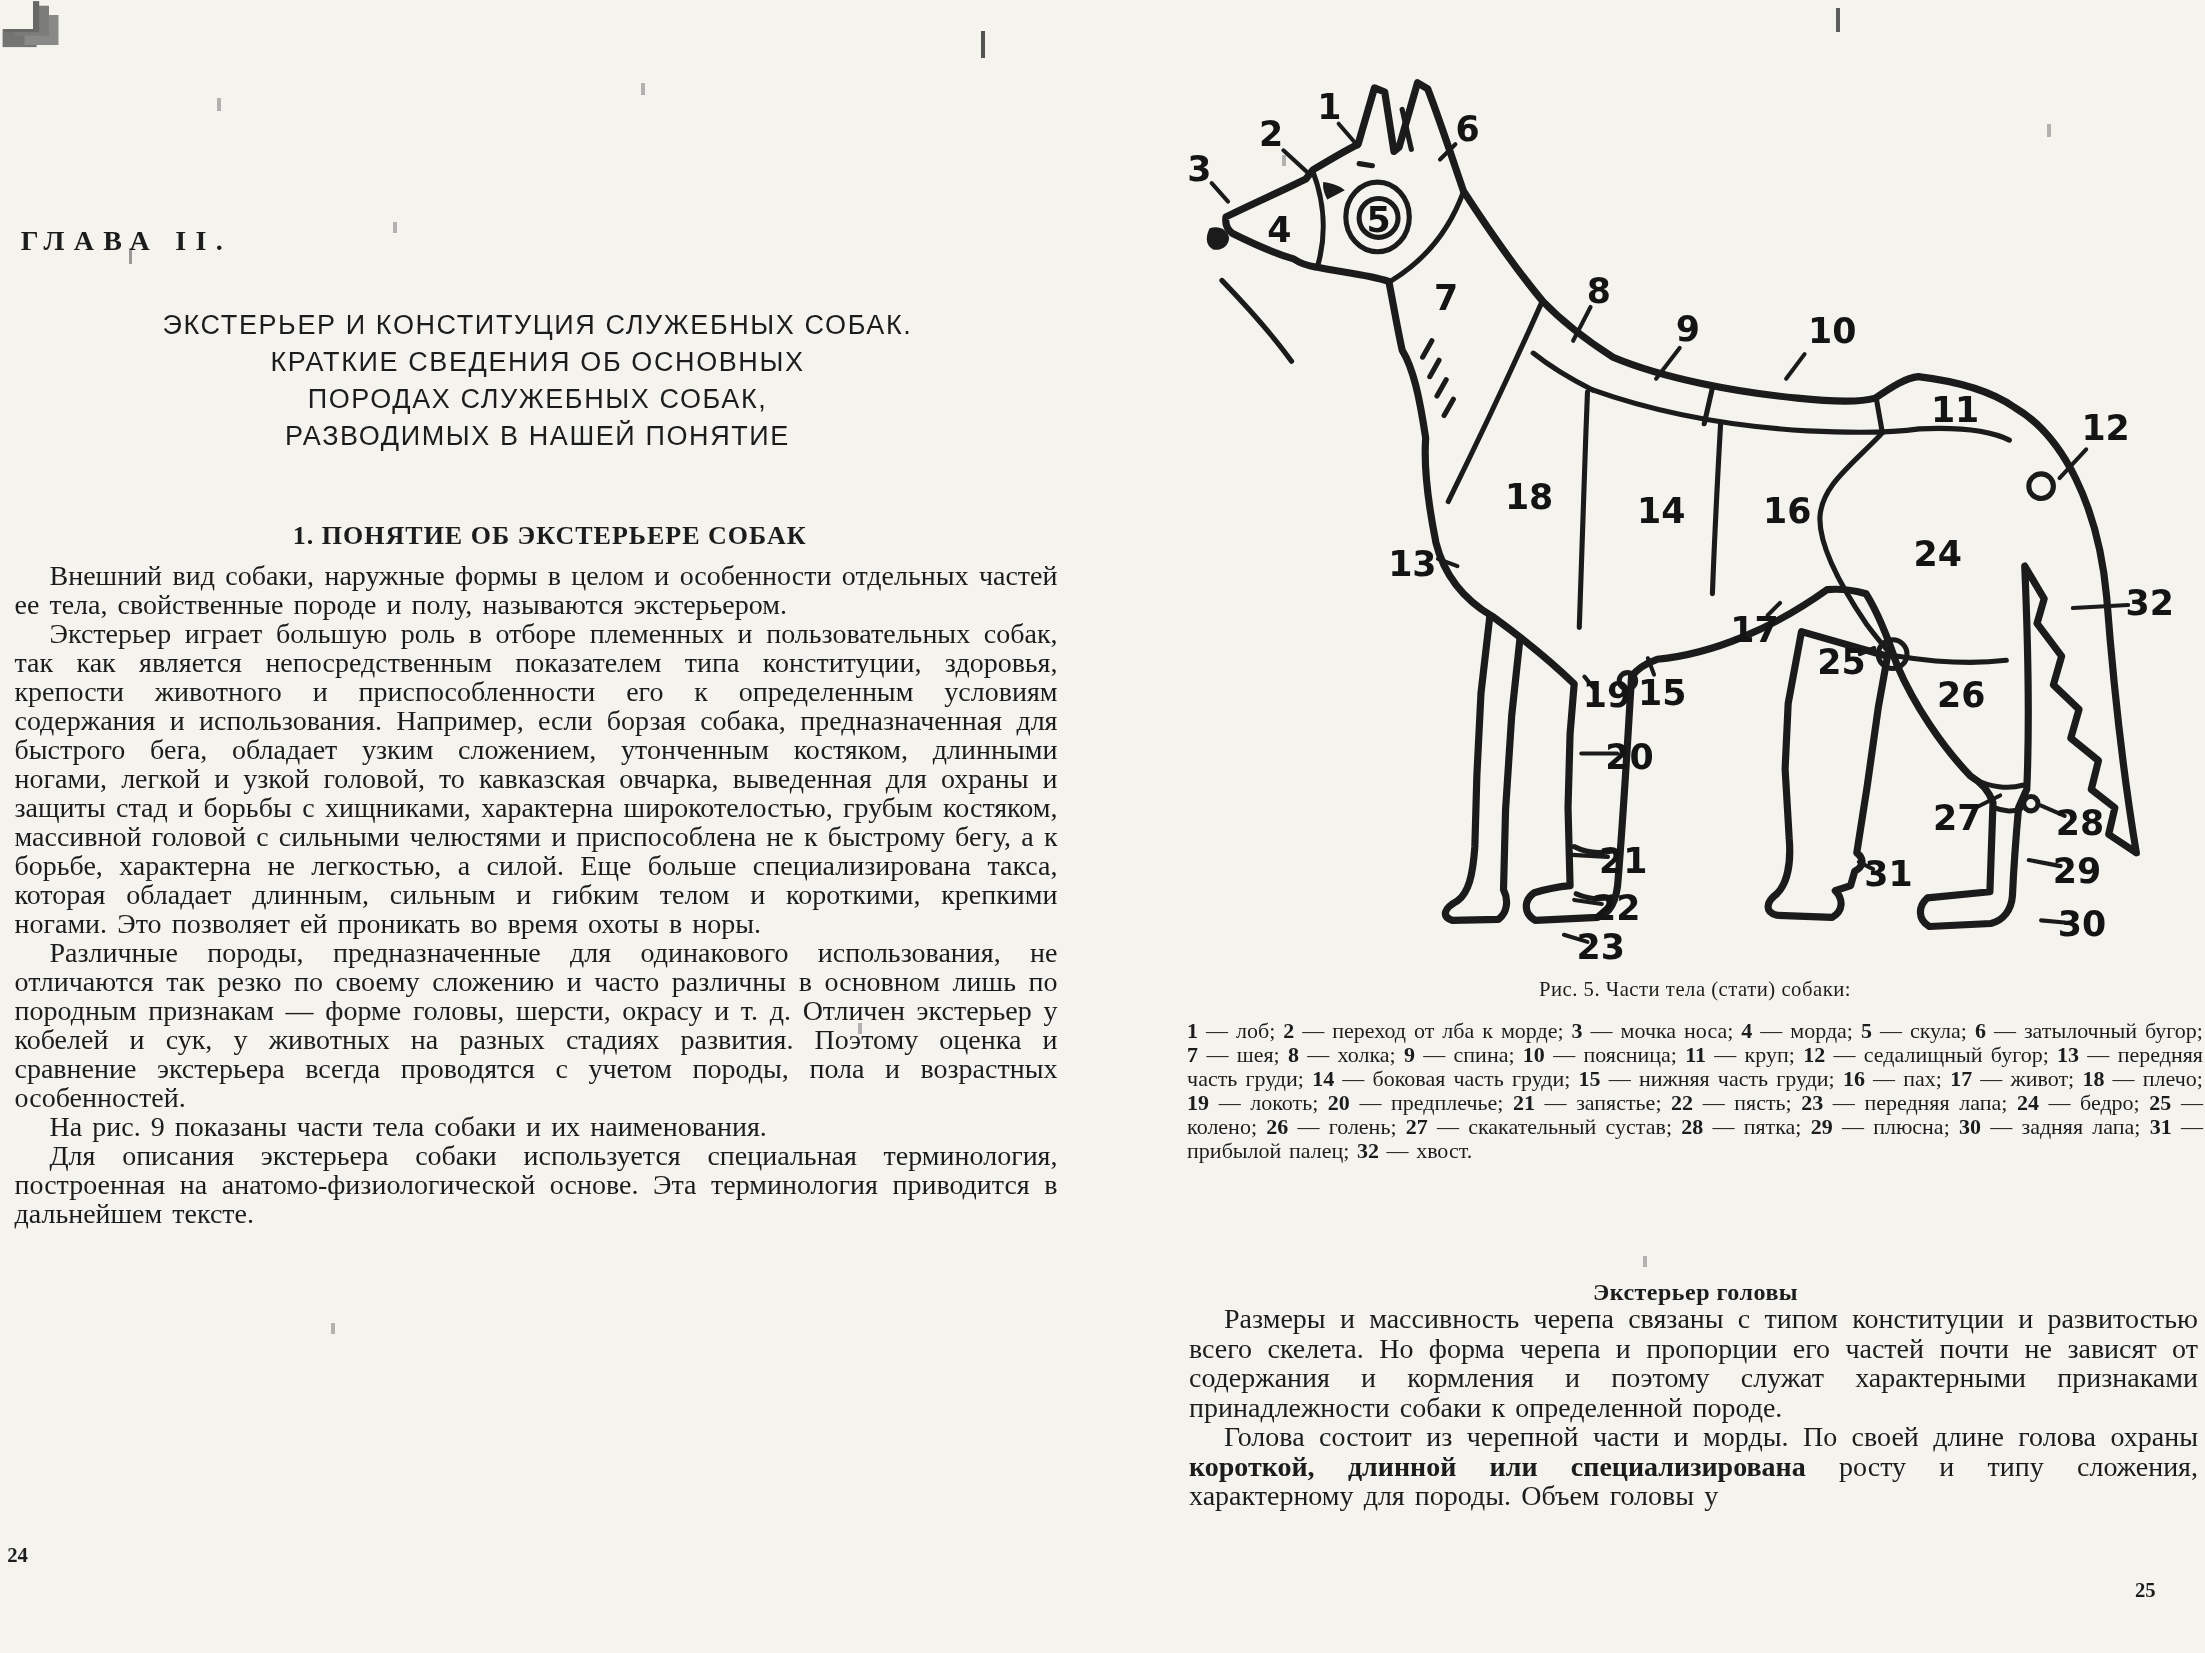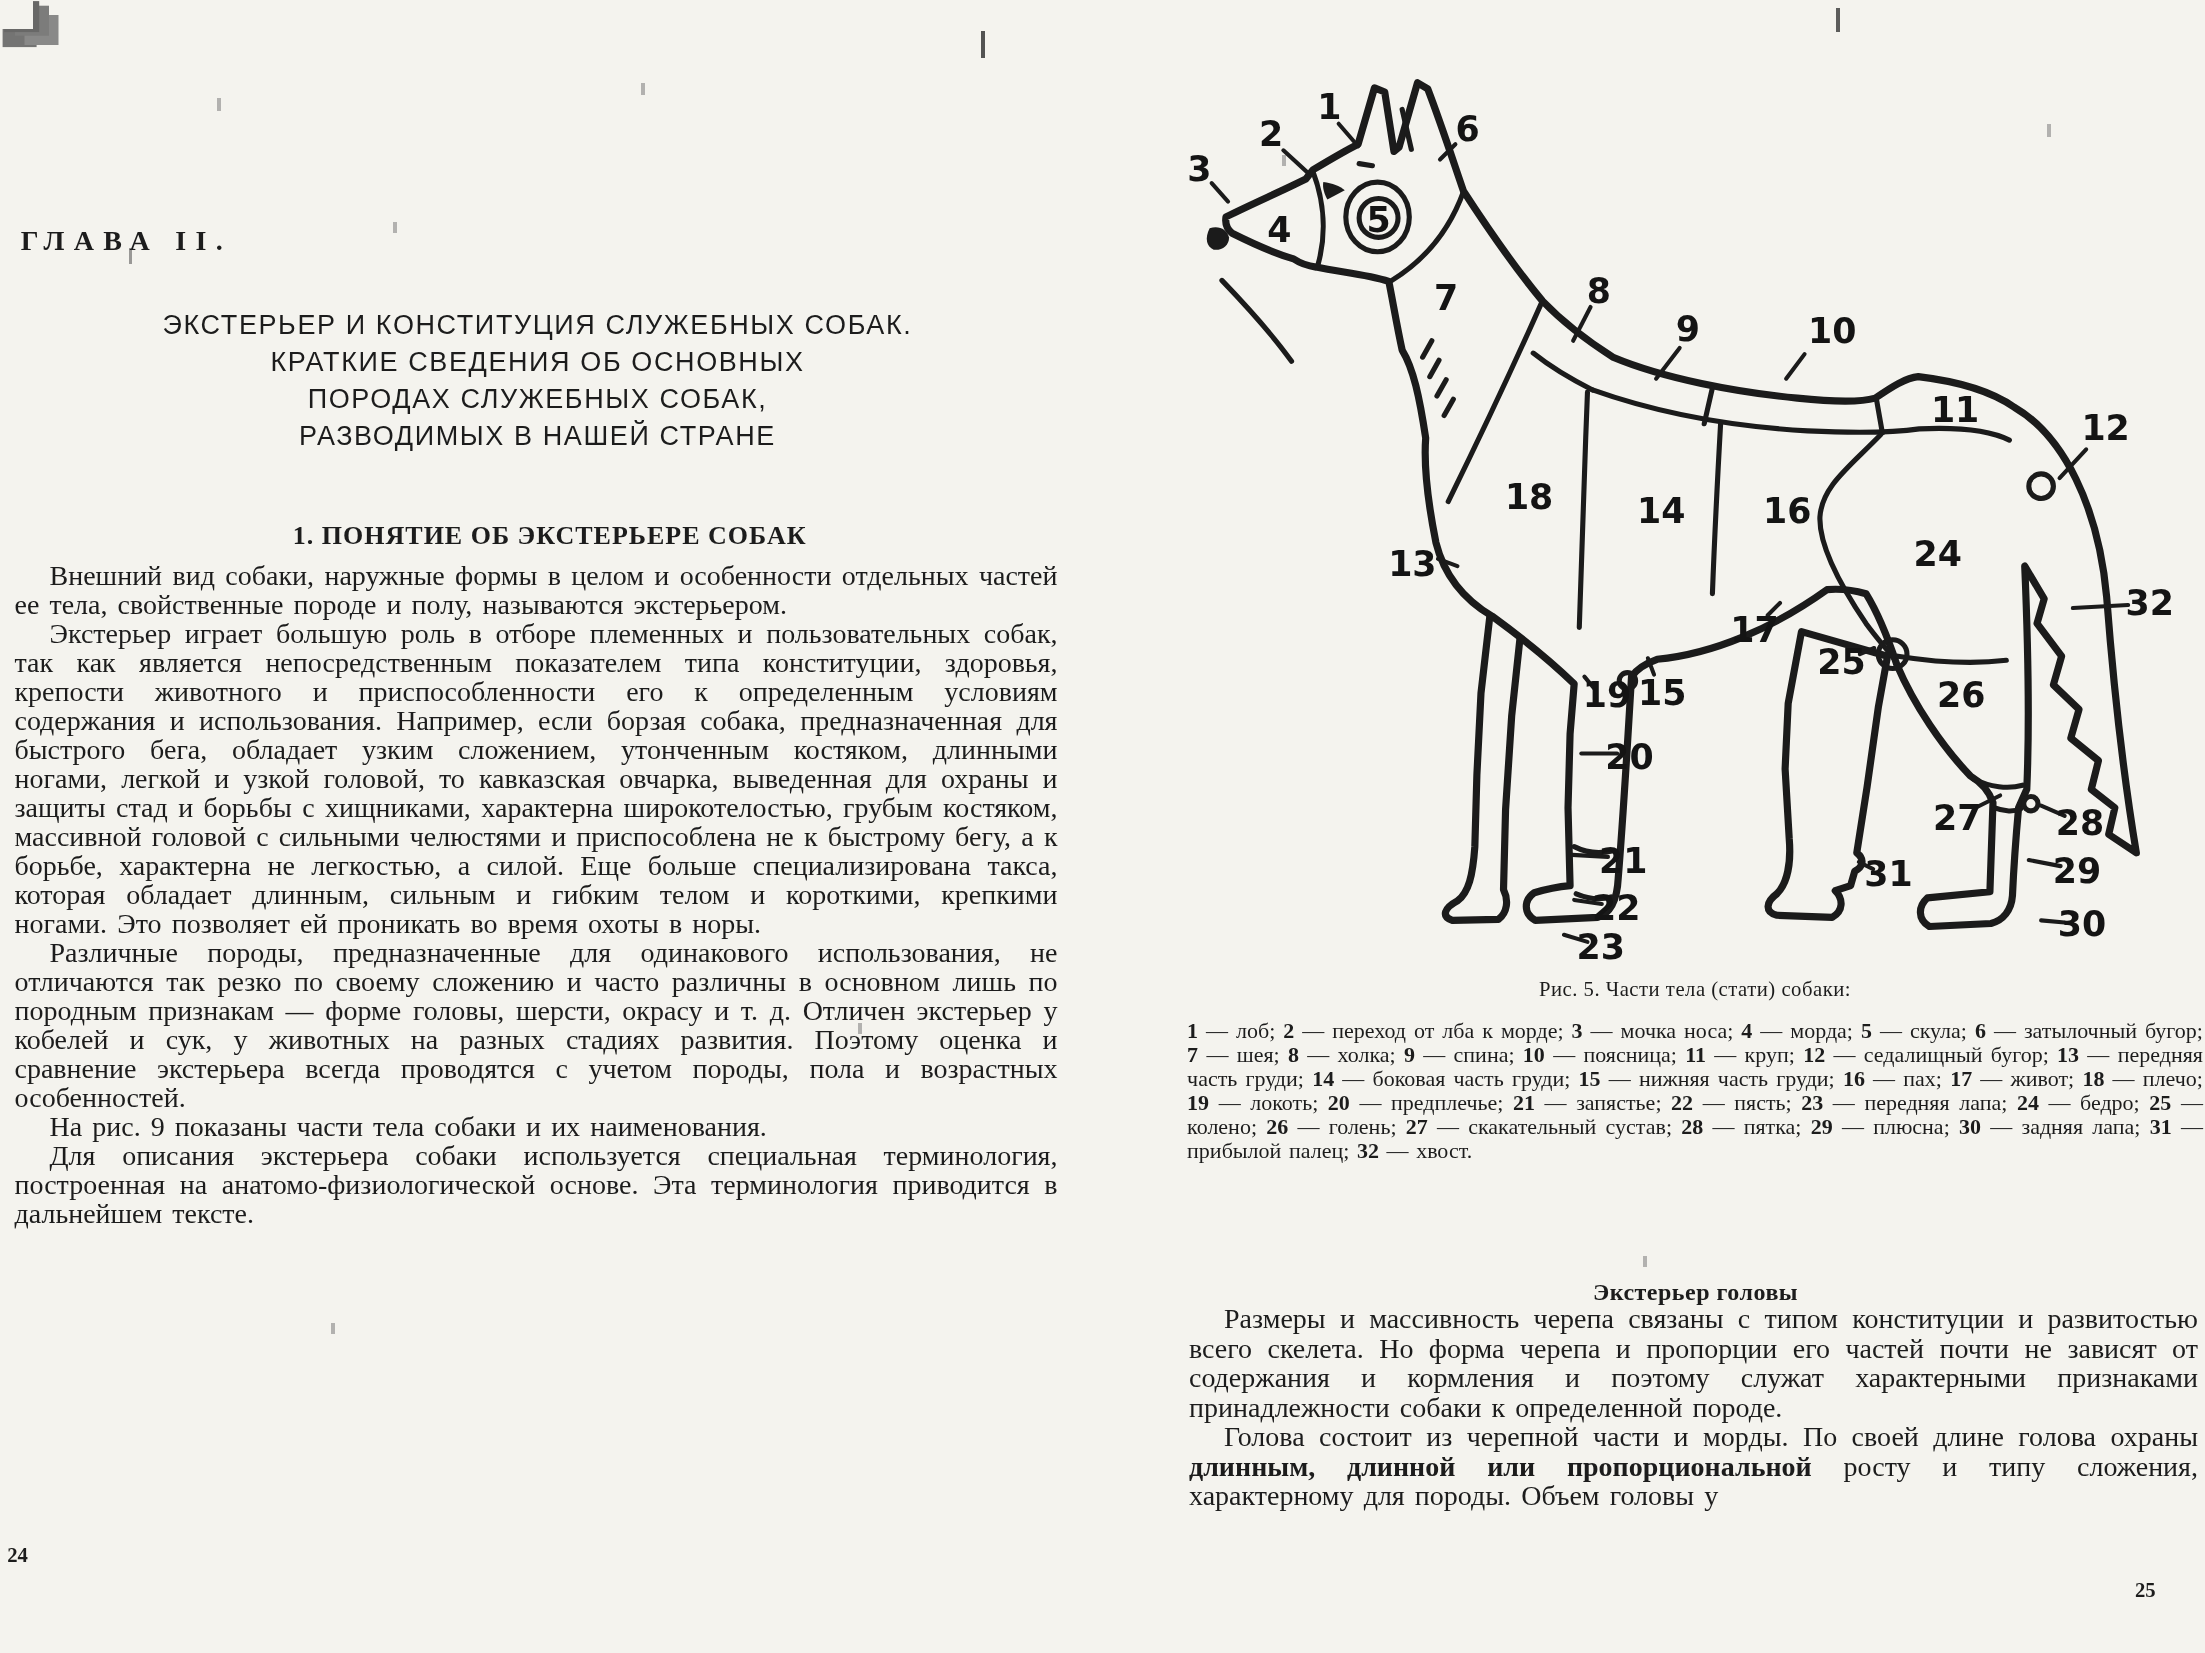--- a/index.html
+++ b/index.html
@@ -66,21 +66,21 @@
 </style>
 </head>
 <body>
 
 <section class="page page-left">
   <h3 class="chapter">ГЛАВА II.</h3>
   <h1 class="title">
       <div>ЭКСТЕРЬЕР И КОНСТИТУЦИЯ СЛУЖЕБНЫХ СОБАК.</div>
       <div>КРАТКИЕ СВЕДЕНИЯ ОБ ОСНОВНЫХ</div>
       <div>ПОРОДАХ СЛУЖЕБНЫХ СОБАК,</div>
-      <div>РАЗВОДИМЫХ В НАШЕЙ СТРАНЕ</div>
+      <div>РАЗВОДИМЫХ В НАШЕЙ ПОНЯТИЕ</div>
     </h1>
   <h2 class="section-left">1. ПОНЯТИЕ ОБ ЭКСТЕРЬЕРЕ СОБАК</h2>
   <div class="body-left">
       <p class="para">Внешний вид собаки, наружные формы в целом и особенности отдельных частей ее тела, свойственные породе и полу, называются экстерьером.</p>
       <p class="para">Экстерьер играет большую роль в отборе племенных и пользовательных собак, так как является непосредственным показателем типа конституции, здоровья, крепости животного и приспособленности его к определенным условиям содержания и использования. Например, если борзая собака, предназначенная для быстрого бега, обладает узким сложением, утонченным костяком, длинными ногами, легкой и узкой головой, то кавказская овчарка, выведенная для охраны и защиты стад и борьбы с хищниками, характерна широкотелостью, грубым костяком, массивной головой с сильными челюстями и приспособлена не к быстрому бегу, а к борьбе, характерна не легкостью, а силой. Еще больше специализирована такса, которая обладает длинным, сильным и гибким телом и короткими, крепкими ногами. Это позволяет ей проникать во время охоты в норы.</p>
       <p class="para">Различные породы, предназначенные для одинакового использования, не отличаются так резко по своему сложению и часто различны в основном лишь по породным признакам — форме головы, шерсти, окрасу и т. д. Отличен экстерьер у кобелей и сук, у животных на разных стадиях развития. Поэтому оценка и сравнение экстерьера всегда проводятся с учетом породы, пола и возрастных особенностей.</p>
       <p class="para">На рис. 9 показаны части тела собаки и их наименования.</p>
       <p class="para">Для описания экстерьера собаки используется специальная терминология, построенная на анатомо-физиологической основе. Эта терминология приводится в дальнейшем тексте.</p>
     </div>
   <div class="pagenum pn-left">24</div>
@@ -236,21 +236,21 @@
         </g>
     </svg>
     <figcaption>Рис. 5. Части тела (стати) собаки:</figcaption>
     <p class="legend"><b>1</b> — лоб; <b>2</b> — переход от лба к морде; <b>3</b> — мочка носа; <b>4</b> — морда; <b>5</b> — скула; <b>6</b> — затылочный бугор; <b>7</b> — шея; <b>8</b> — холка; <b>9</b> — спина; <b>10</b> — поясница; <b>11</b> — круп; <b>12</b> — седалищный бугор; <b>13</b> — передняя часть груди; <b>14</b> — боковая часть груди; <b>15</b> — нижняя часть груди; <b>16</b> — пах; <b>17</b> — живот; <b>18</b> — плечо; <b>19</b> — локоть; <b>20</b> — предплечье; <b>21</b> — запястье; <b>22</b> — пясть; <b>23</b> — передняя лапа; <b>24</b> — бедро; <b>25</b> — колено; <b>26</b> — голень; <b>27</b> — скакательный сустав; <b>28</b> — пятка; <b>29</b> — плюсна; <b>30</b> — задняя лапа; <b>31</b> — прибылой палец; <b>32</b> — хвост.</p>
   </figure>
 
   <h2 class="section-right">Экстерьер головы</h2>
 
   <div class="body-right">
     <p class="para">Размеры и массивность черепа связаны с типом конституции и развитостью всего скелета. Но форма черепа и пропорции его частей почти не зависят от содержания и кормления и поэтому служат характерными признаками принадлежности собаки к определенной породе.</p>
-    <p class="para"><span>Голова состоит из черепной части и морды. По своей длине голова охраны </span><b>длинным, длинной или пропорциональной</b><span> росту и типу сложения, характерному для породы. Объем головы у</span></p>
+    <p class="para"><span>Голова состоит из черепной части и морды. По своей длине голова охраны </span><b>короткой, длинной или специализирована</b><span> росту и типу сложения, характерному для породы. Объем головы у</span></p>
   </div>
 
   <div class="pagenum pn-right">25</div>
 </section>
 
 <div class="artifact smudge" style="left:0; top:0; width:33px; height:29px; background:transparent; box-shadow: 5.2px 2.1px 0 1px #3a3a3a, 15.5px 6.2px 0 0.5px #555, 25px 15.5px 0 0.5px #666, 3.1px 17.6px 0 0.5px #4a4a4a;"></div>
 <div class="artifact" style="left:981px; top:31px; width:4.1px; height:27px; opacity:.8;"></div>
 <div class="artifact" style="left:1836px; top:8.3px; width:3.6px; height:24px; opacity:.75;"></div>
 <div class="artifact" style="left:129px; top:248px; width:3.1px; height:15.5px; opacity:.45;"></div>
 <div class="speck" style="left:217px; top:98px; width:4.1px; height:13.4px;"></div>

